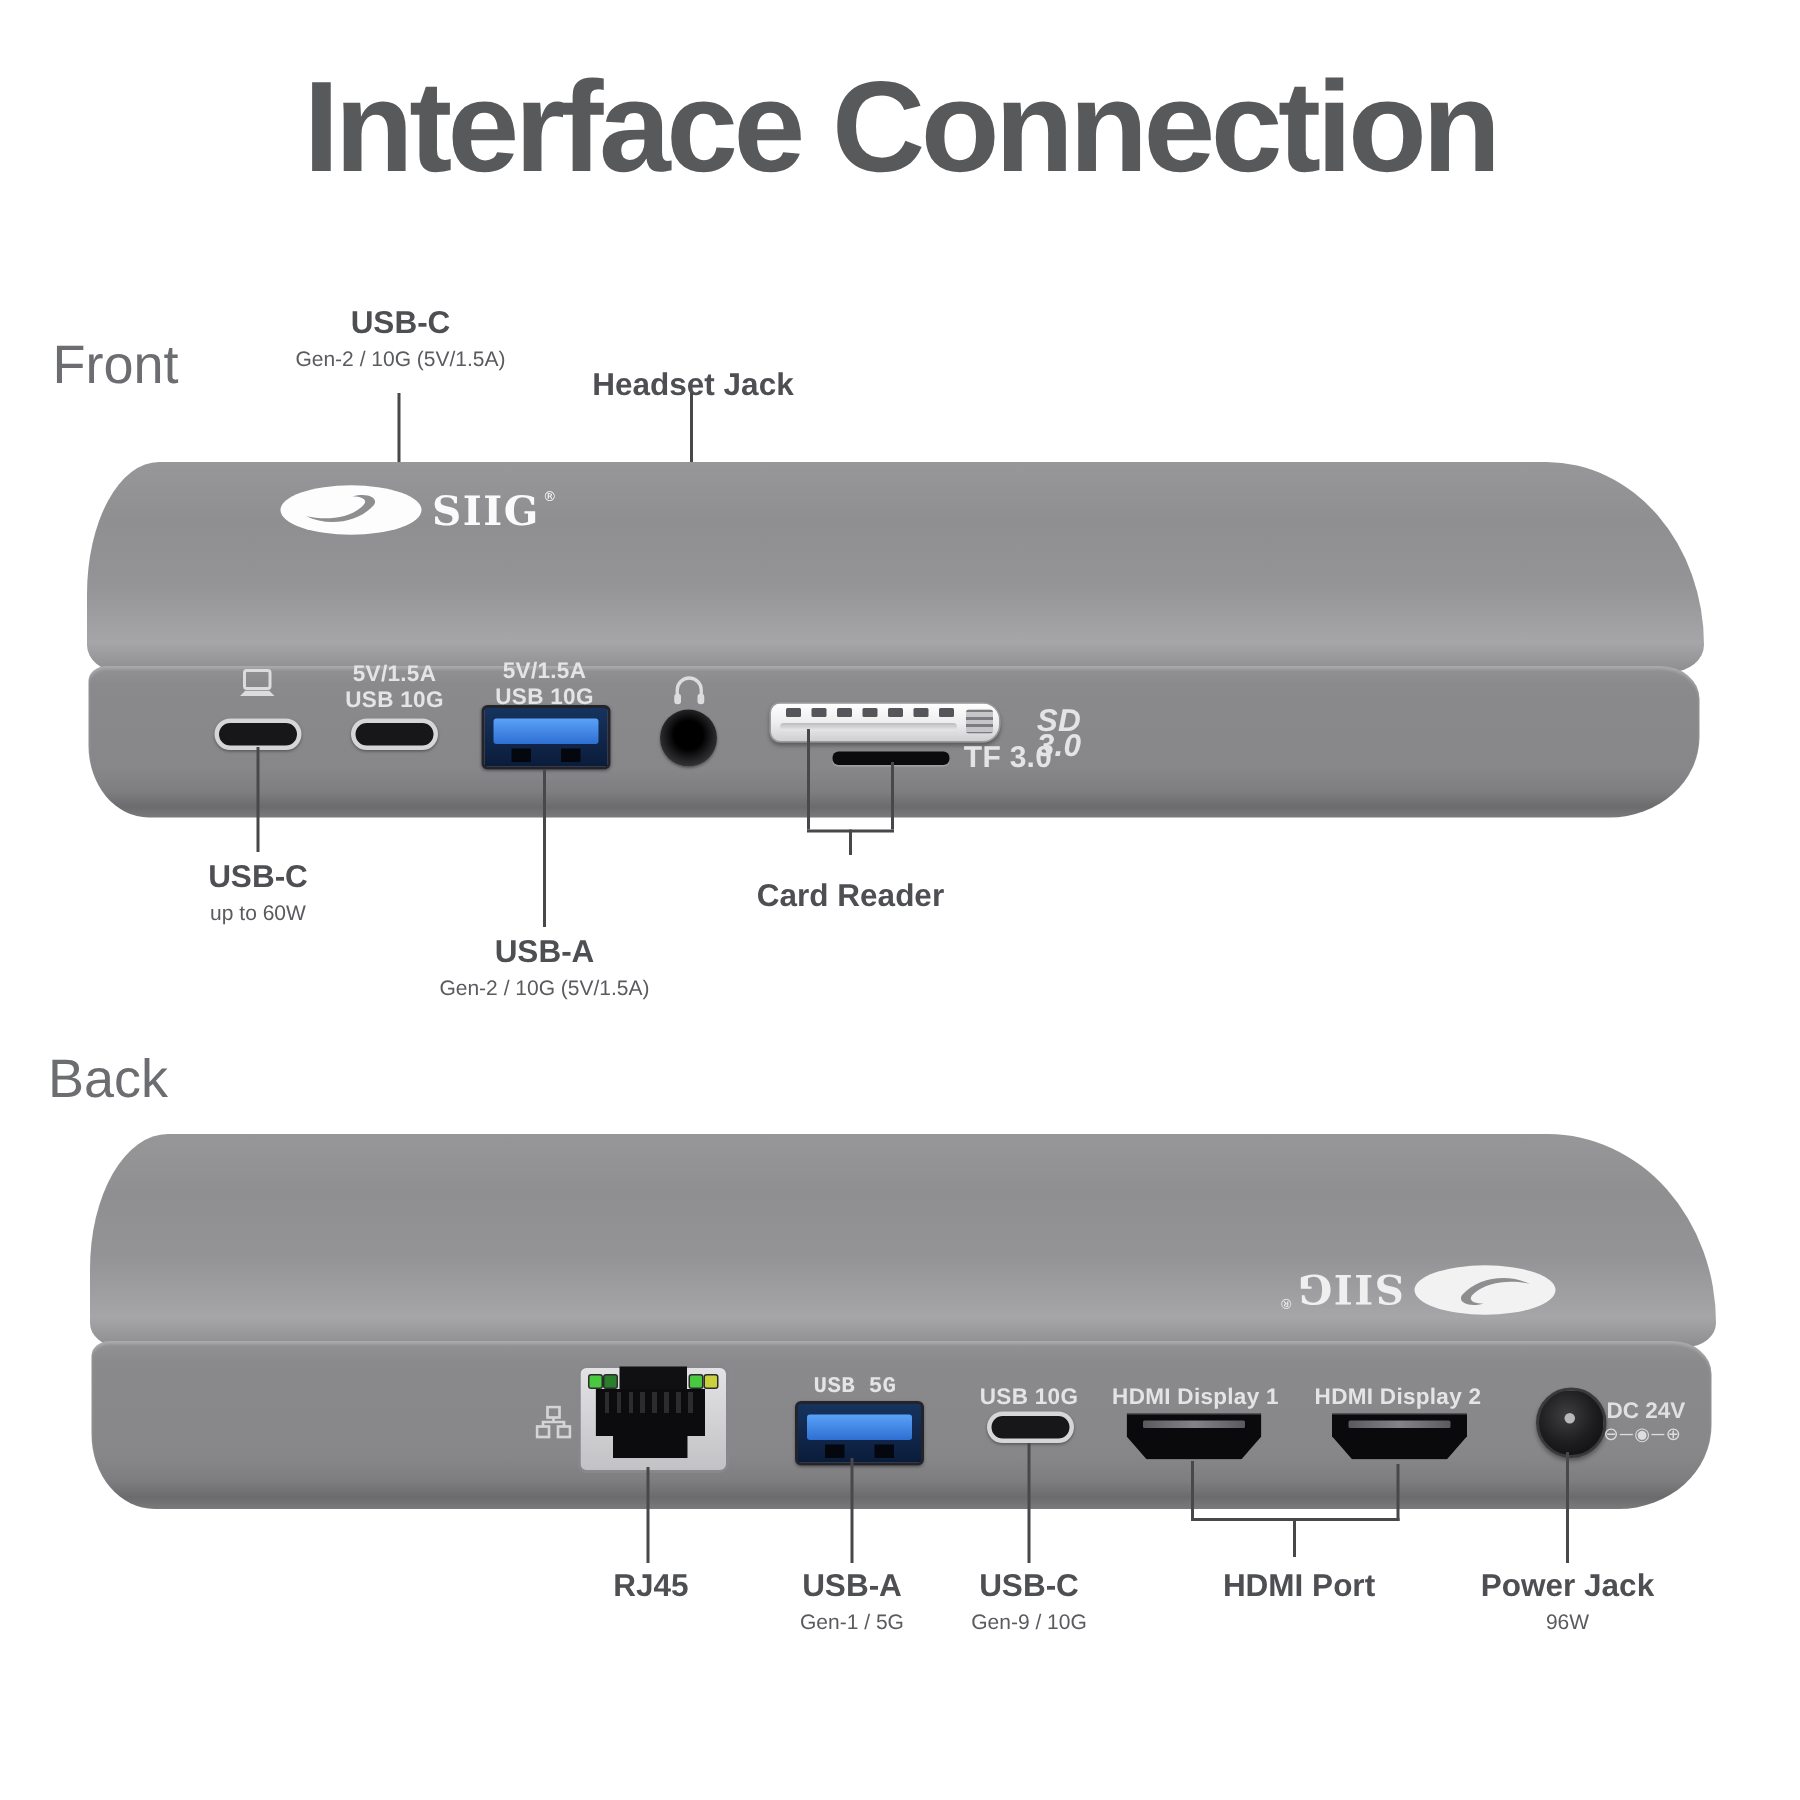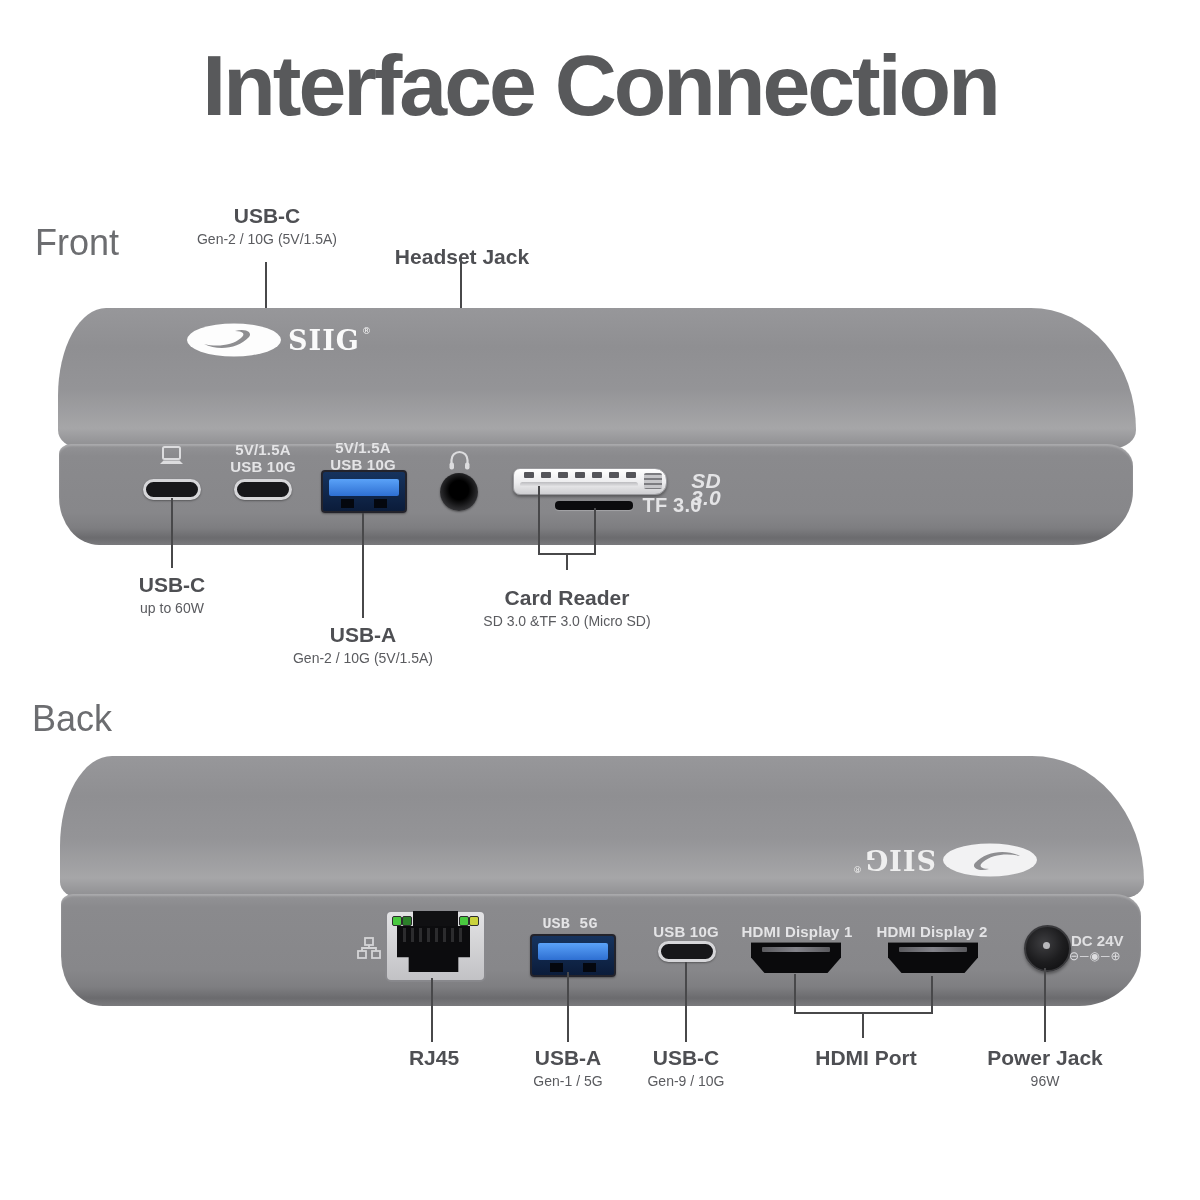--- a/index.html
+++ b/index.html
@@ -216,21 +216,20 @@
   <div class="ann" style="left:22px; top:572px;">
     <div class="ann-title">USB-C</div>
     <div class="ann-sub">up to 60W</div>
   </div>
   <div class="ann" style="left:213px; top:622px;">
     <div class="ann-title">USB-A</div>
     <div class="ann-sub">Gen-2 / 10G (5V/1.5A)</div>
   </div>
   <div class="ann" style="left:417px; top:569px;margin-top:16px;">
     <div class="ann-title">Card Reader</div>
-    <div class="ann-sub">SD 3.0 &amp;TF 3.0 (Micro SD)</div>
   </div>
 
   <div class="section-label" style="left:32px; top:698px;">Back</div>
 
   <div class="dev-top back-top"></div>
   <div class="dev-face back-face"></div>
 
   <div class="logo logo-back">
     <svg width="212" height="38" viewBox="0 0 212 38">
       <ellipse cx="48" cy="18" rx="47" ry="16.5" fill="#f2f2f3"></ellipse>

